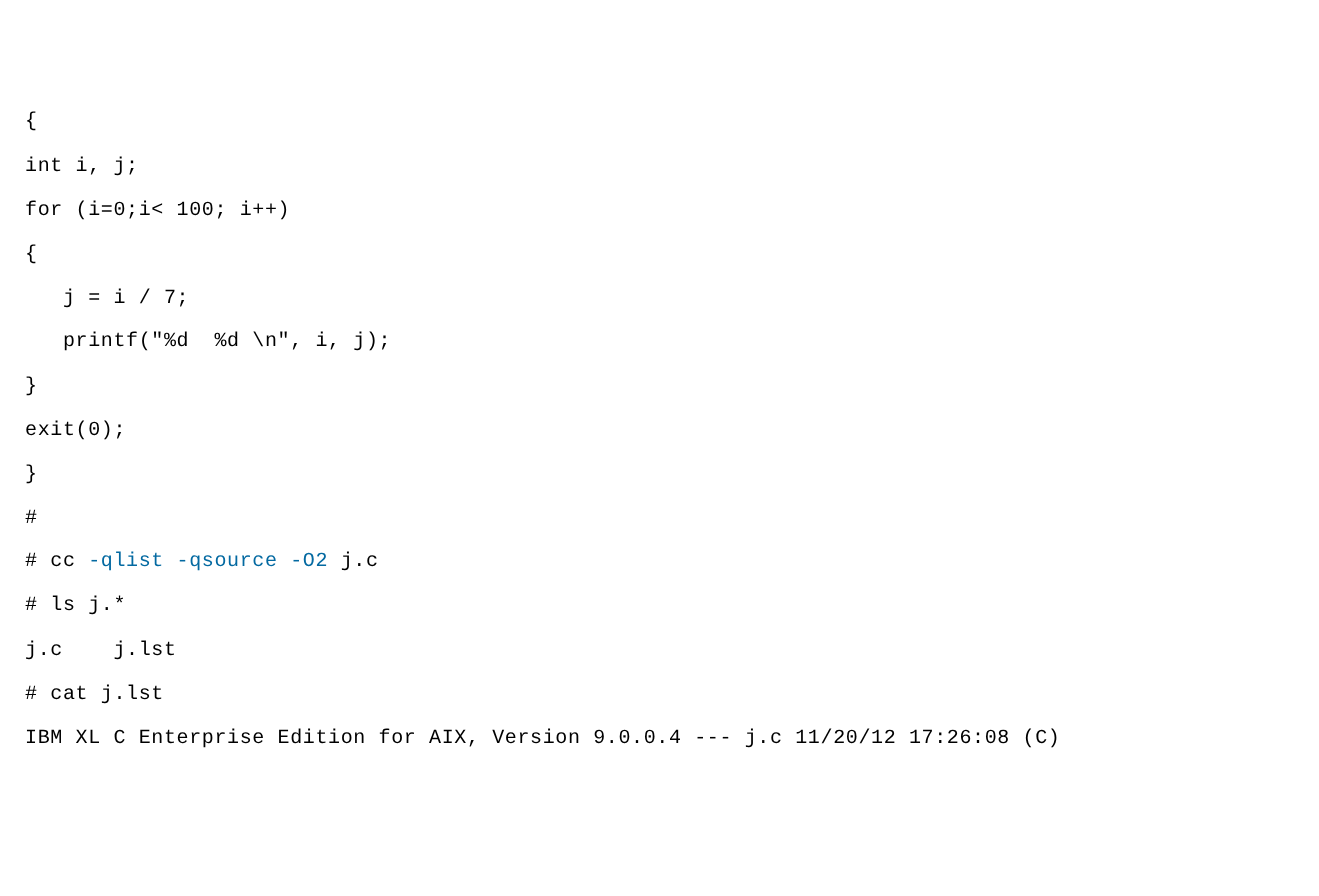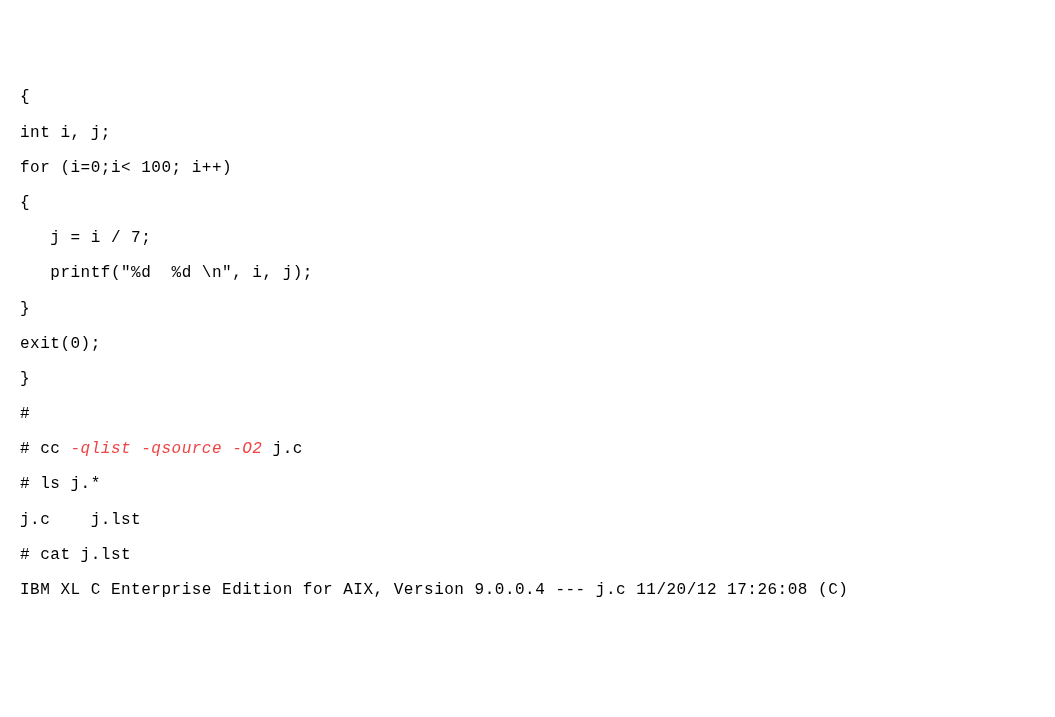--- a/index.html
+++ b/index.html
@@ -10,21 +10,20 @@
     font-size: 16px;
     color: #000000;
     line-height: 2.2;
     white-space: pre;
     letter-spacing: 0.5px;
   }
   .code-line {
     display: block;
   }
   .hl {
-    color: #ef4444;
-    font-style: italic;
+    color: #0369a1;
   }
 </style>
 </head>
 <body>
 
 <span class="code-line">{</span><span class="code-line"></span><span class="code-line">int i, j;</span><span class="code-line"></span><span class="code-line">for (i=0;i&lt; 100; i++)</span><span class="code-line">{</span><span class="code-line">   j = i / 7;</span><span class="code-line">   printf("%d  %d \n", i, j);</span><span class="code-line">}</span><span class="code-line"></span><span class="code-line">exit(0);</span><span class="code-line">}</span><span class="code-line">#</span><span class="code-line"><span># cc </span><span class="hl">-qlist -qsource -O2</span><span> j.c</span></span><span class="code-line"># ls j.*</span><span class="code-line">j.c    j.lst</span><span class="code-line"># cat j.lst</span><span class="code-line">IBM XL C Enterprise Edition for AIX, Version 9.0.0.4 --- j.c 11/20/12 17:26:08 (C)</span>
 
 
 </body></html>

